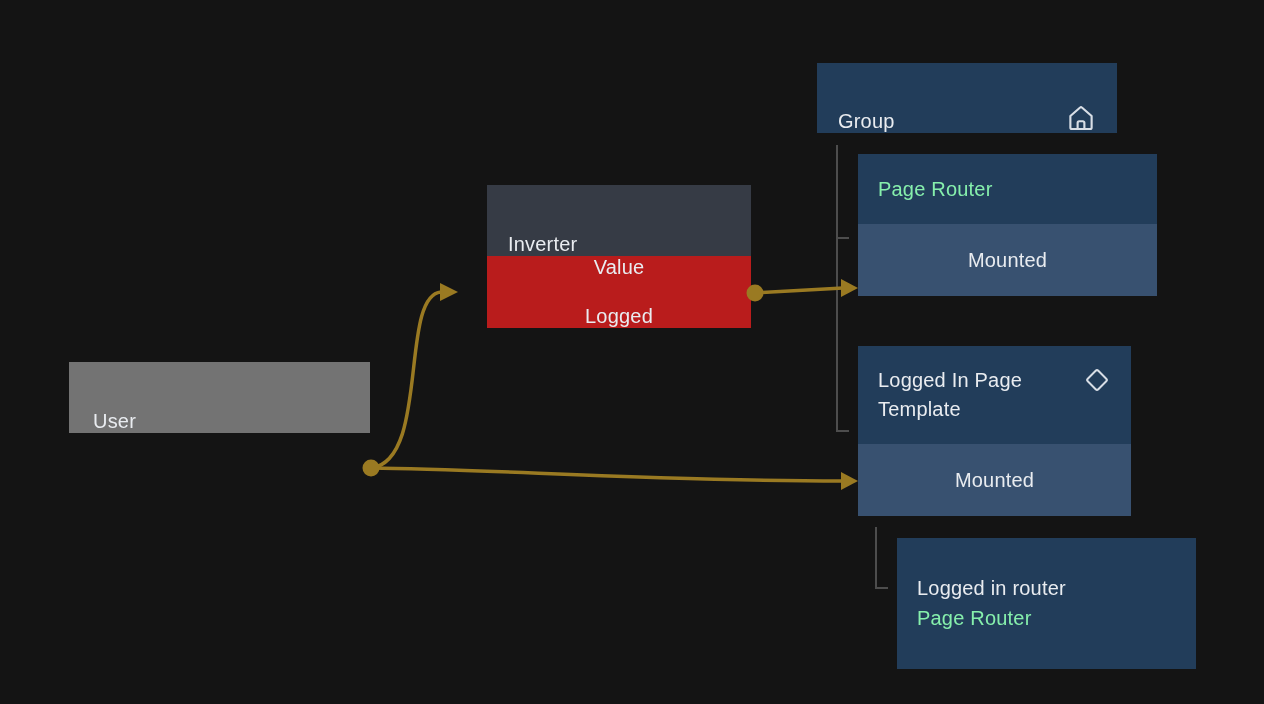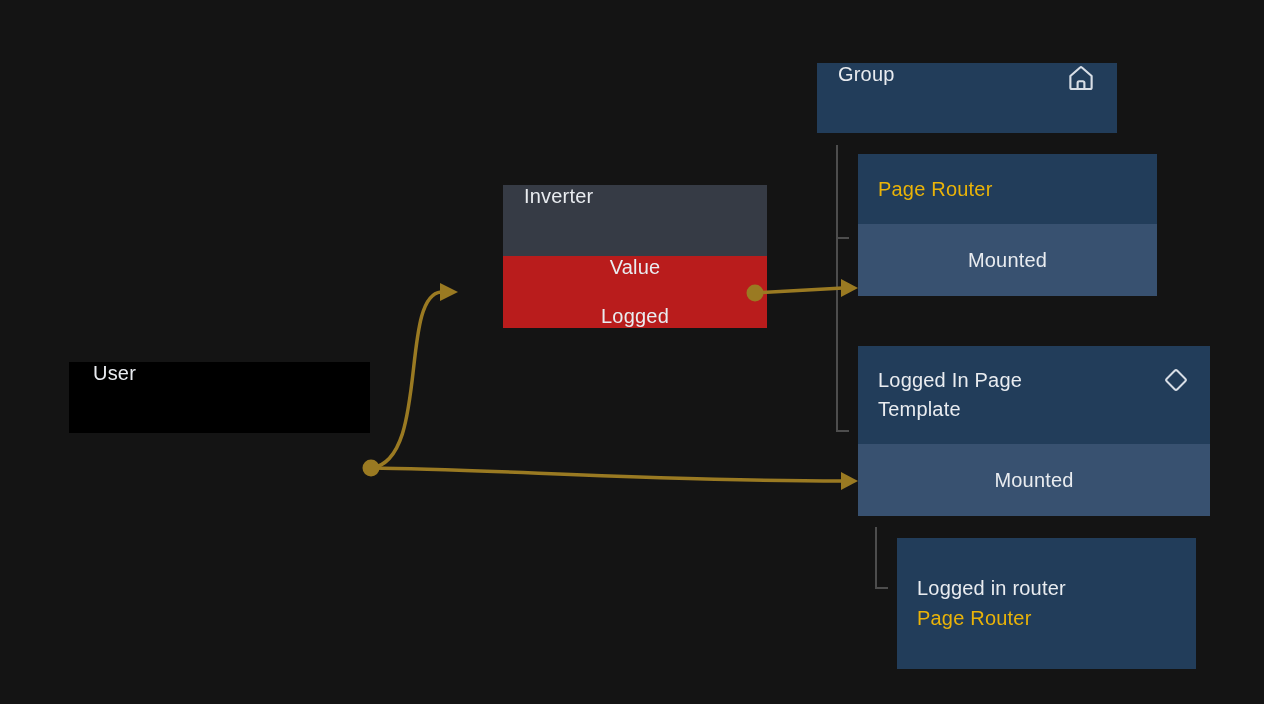--- a/index.html
+++ b/index.html
@@ -15,61 +15,61 @@
     width: 1264px; height: 704px;
     background: #141414;
   }
   .node {
     position: absolute;
     color: #e9ecf0;
     font-size: 20px;
     letter-spacing: 0.2px;
   }
   .node-header {
-    display: flex; align-items: flex-start;
+    display: flex; align-items: flex-end;
     padding: 0 21px;
     box-sizing: border-box;
   }
   .node-header.single { height: 71px; }
   .node-header.between { justify-content: space-between; }
   .node-header.multi {
     padding: 20px 20px;
     align-items: flex-start;
     justify-content: space-between;
   }
   .title-line { line-height: 29px; display: block; }
-  .subtitle-line { line-height: 30px; display: block; color: #eab308; }
+  .subtitle-line { line-height: 30px; display: block; color: #86efac; }
   .two-line-title { line-height: 29px; max-width: 228px; }
   .node-row {
     height: 72px;
     display: flex; align-items: center;
     padding: 0 20px;
     box-sizing: border-box;
     justify-content: center;
   }
   .row-end { justify-content: flex-end; }
   .row-between { justify-content: space-between; }
 
   
   #node-user { left: 69px; top: 362px; width: 301px; }
-  #node-user .node-header { background: #000000; padding-left: 24px; }
+  #node-user .node-header { background: #737373; padding-left: 24px; }
   #node-user .node-row { background: #4f5b31; }
 
-  #node-inverter { left: 455px; top: 185px; width: 264px; padding-left: 48px; }
+  #node-inverter { left: 439px; top: 185px; width: 264px; padding-left: 48px; }
   #node-inverter .node-header { background: #363b45; }
   #node-inverter .node-row { background: #b91c1c; flex-direction: column; }
 
   #node-group { left: 817px; top: 63px; width: 300px; }
   #node-group .node-header { background: #223d5a; height: 70px; }
 
   #node-logged-out-router { left: 858px; top: 154px; width: 299px; }
   #node-logged-out-router .node-header { background: #223d5a; }
   #node-logged-out-router .node-row { background: #385170; }
 
-  #node-logged-in-page-template { left: 858px; top: 346px; width: 352px; }
+  #node-logged-in-page-template { left: 858px; top: 346px; width: 273px; }
   #node-logged-in-page-template .node-header { background: #223d5a; }
   #node-logged-in-page-template .node-row { background: #385170; }
 
   #node-logged-in-router { left: 897px; top: 538px; width: 299px; }
   #node-logged-in-router .node-header { background: #223d5a; padding: 36px 20px; }
 
   .icon { flex: 0 0 auto; display: block; color: #d8dee6; }
 
   #edge-layer {
     position: absolute; inset: 0;

